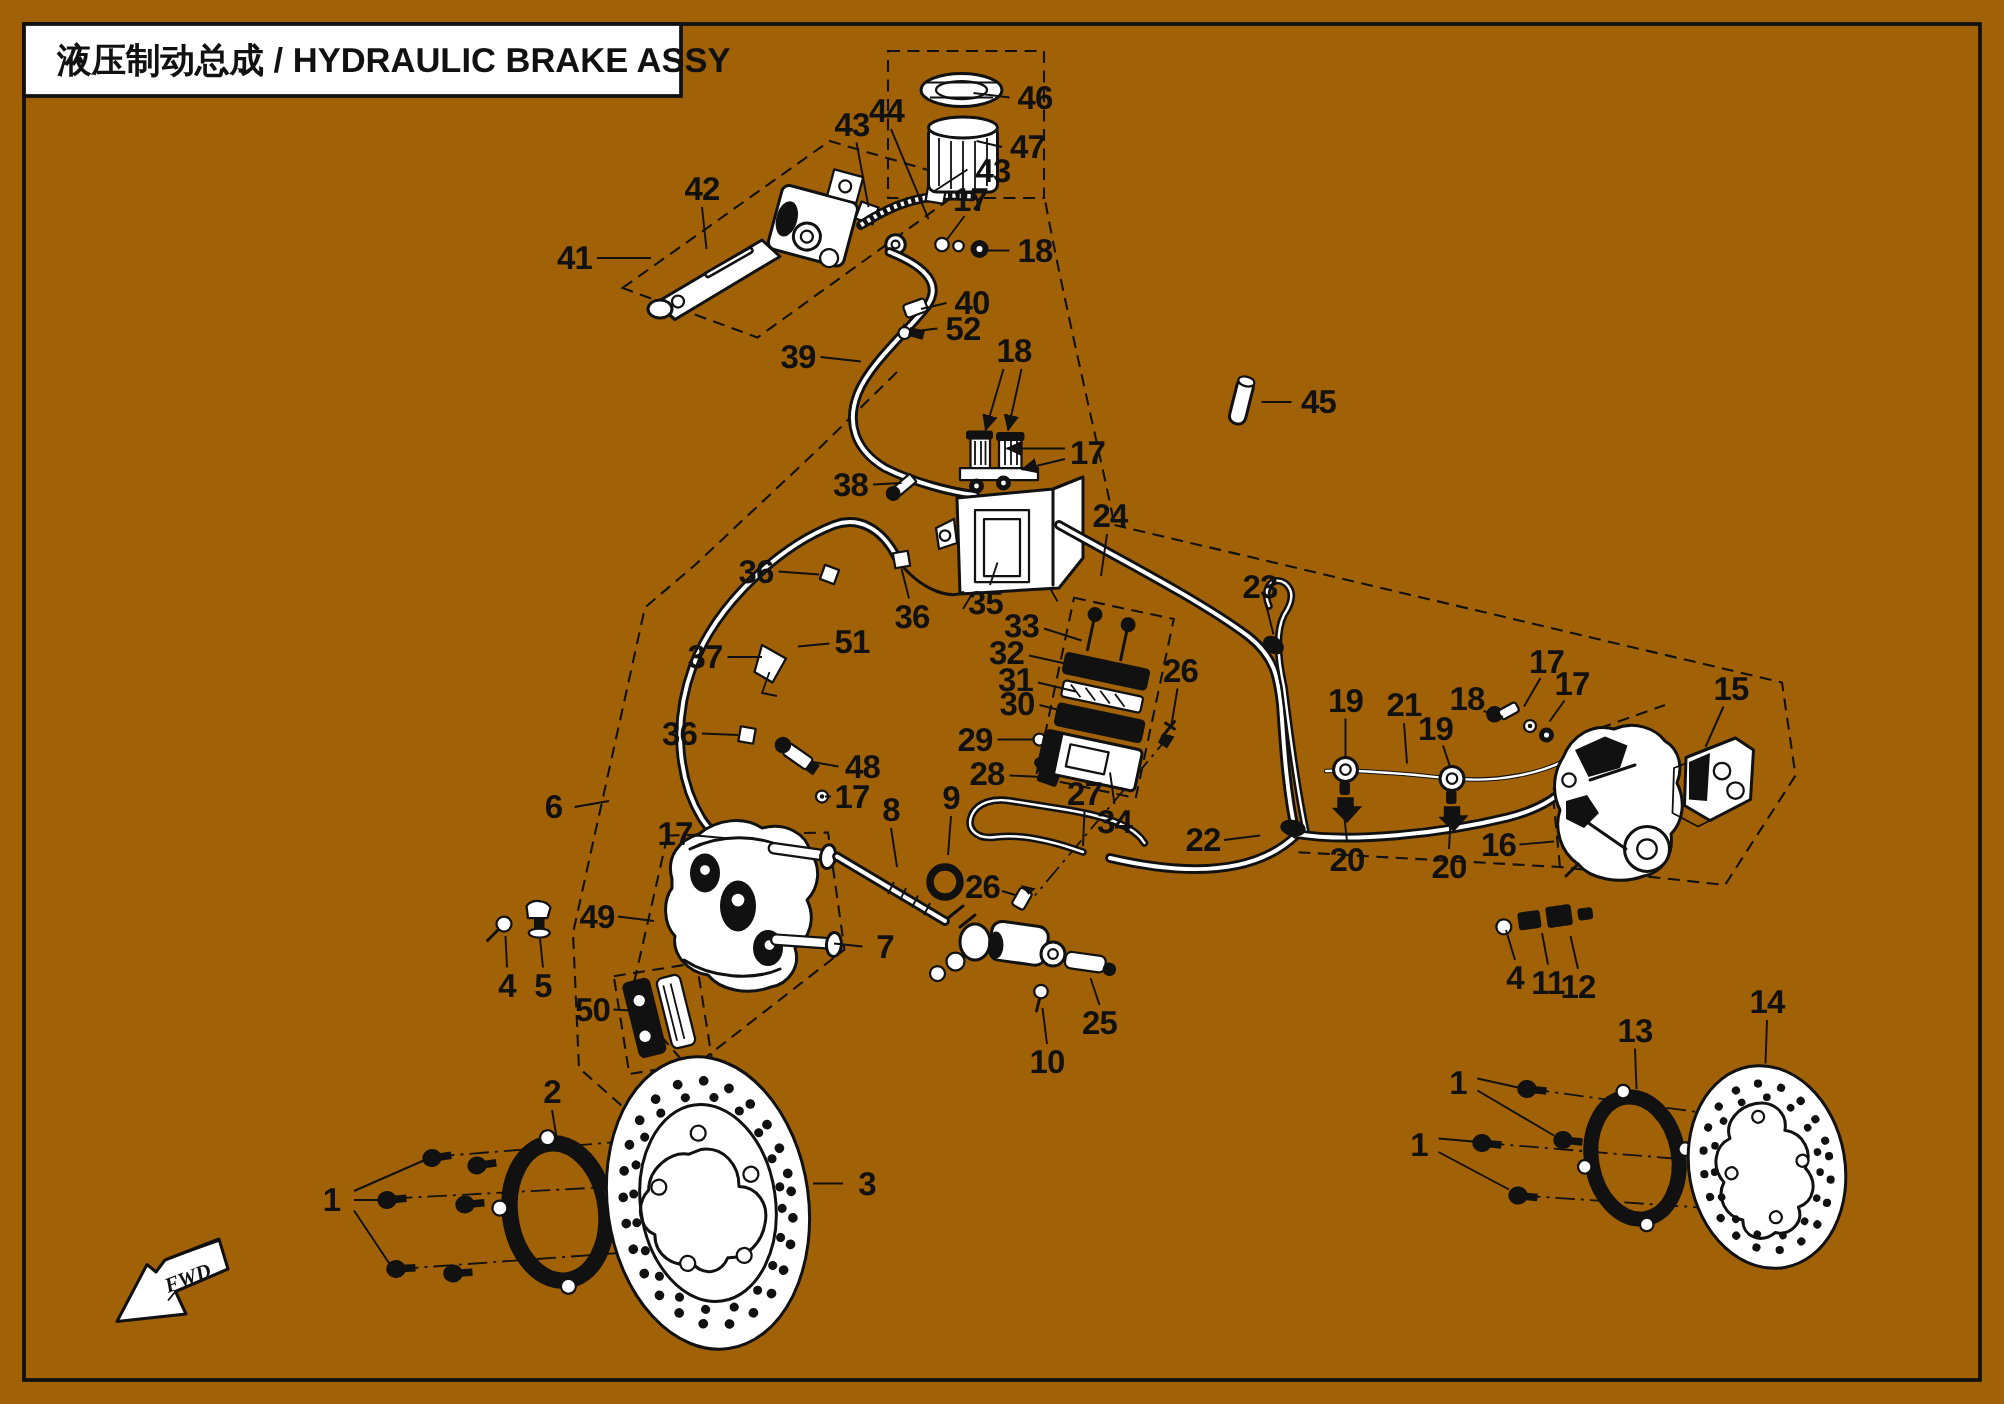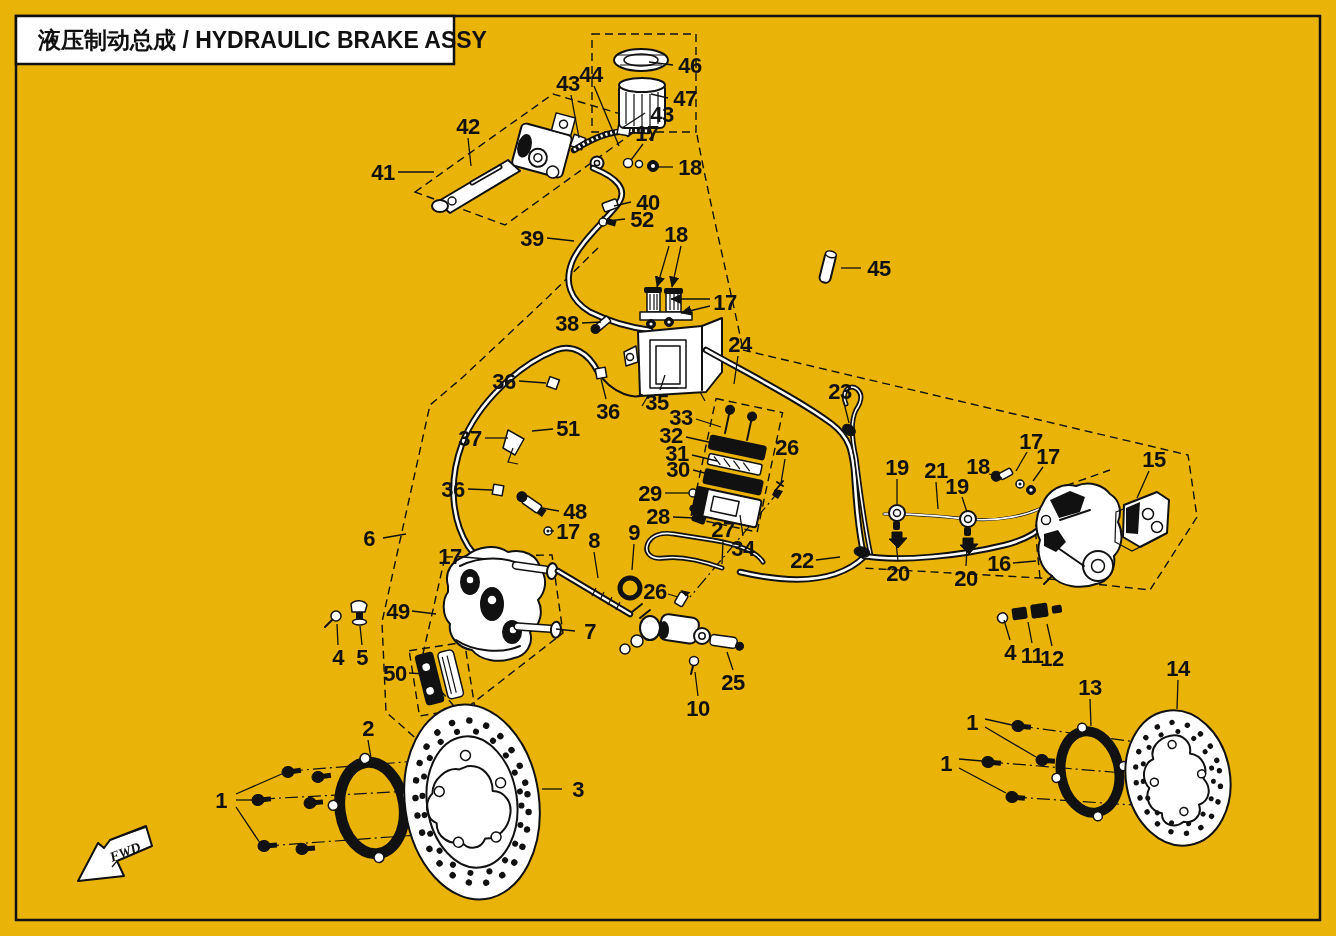--- a/index.html
+++ b/index.html
@@ -1,16 +1,16 @@
 <!DOCTYPE html>
 <html><head>
 <meta charset="utf-8">
 <style>
   html,body{margin:0;padding:0;background:#e8e8e8;font-family:"Liberation Sans",sans-serif;}
-  #page{position:relative;width:1336px;height:936px;background:#eab308;margin:0 auto;overflow:hidden;}
+  #page{position:relative;width:1336px;height:936px;background:#a16207;margin:0 auto;overflow:hidden;}
   svg{position:absolute;left:0;top:0;}
   
   .ln{fill:none;stroke:#111;stroke-width:2;stroke-linecap:round;stroke-linejoin:round;}
   .ln3{fill:none;stroke:#111;stroke-width:3;stroke-linecap:round;stroke-linejoin:round;}
   .thin{fill:none;stroke:#111;stroke-width:1.2;}
   .wh{fill:#fff;stroke:#111;stroke-width:2;stroke-linejoin:round;}
   .wh15{fill:#fff;stroke:#111;stroke-width:1.5;stroke-linejoin:round;}
   .bk{fill:#111;stroke:none;}
   .bko{fill:#111;stroke:#111;stroke-width:1;}
   .dsh{fill:none;stroke:#111;stroke-width:1.4;stroke-dasharray:8 5;}

